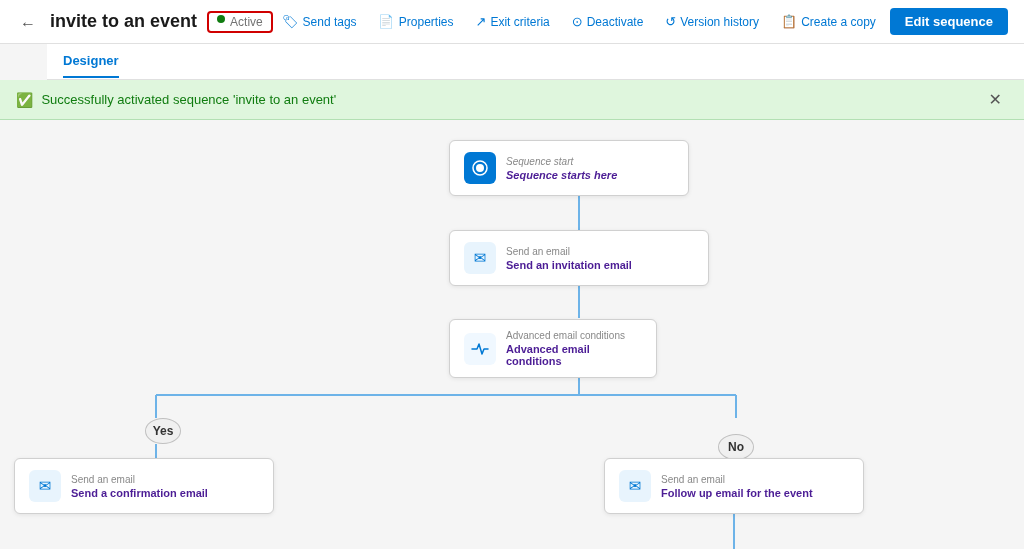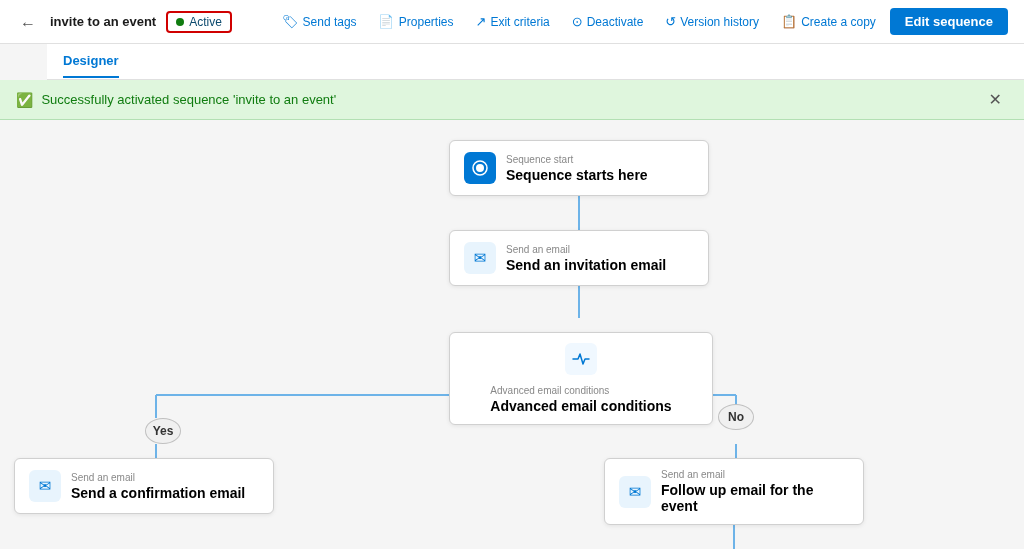--- a/index.html
+++ b/index.html
@@ -6,24 +6,24 @@
     body { font-family: 'Segoe UI', Arial, sans-serif; background: #f5f5f5; font-size: 13px; color: #333; overflow: hidden; }
 
     
     .header {
       display: flex; align-items: center; justify-content: space-between;
       background: #fff; border-bottom: 1px solid #e0e0e0;
       padding: 0 16px; height: 44px;
     }
     .header-left { display: flex; align-items: center; gap: 10px; }
     .back-btn { background: none; border: none; cursor: pointer; color: #555; font-size: 16px; padding: 4px; }
-    .page-title { font-size: 13px; font-weight: 600; color: #1a1a1a; }
+    .page-title { font-size: 18px; font-weight: 600; color: #1a1a1a; }
     .active-badge {
-      display: flex; align-items: center; gap: 5px;
-      border: 2px solid #d00000; border-radius: 4px; padding: 2px 8px; font-size: 12px; color: #0c4a6e;
+      display: flex; align-items: flex-start; gap: 5px;
+      border: 2px solid #d00000; border-radius: 4px; padding: 2px 8px; font-size: 12px; color: #737373;
     }
     .active-dot { width: 8px; height: 8px; border-radius: 50%; background: #107c10; }
     .header-right { display: flex; align-items: center; gap: 6px; }
     .header-btn {
       display: flex; align-items: center; gap: 4px;
       background: none; border: none; cursor: pointer;
       color: #0078d4; font-size: 12px; padding: 5px 8px; border-radius: 4px;
     }
     .header-btn-icon { font-size: 13px; }
     .btn-primary {
@@ -73,21 +73,21 @@
     .node-icon {
       width: 32px; height: 32px; border-radius: 6px;
       display: flex; align-items: center; justify-content: center;
       font-size: 15px; flex-shrink: 0;
     }
     .node-icon.blue { background: #0078d4; color: #fff; }
     .node-icon.gray { background: #e8f4fd; color: #0078d4; }
     .node-icon.light { background: #f0f8ff; color: #0078d4; }
     .node-content {}
     .node-label { font-size: 10px; color: #888; margin-bottom: 2px; }
-    .node-title { font-size: 14px; font-weight: 600; color: #000000; }
+    .node-title { font-size: 11px; font-weight: 600; color: #4c1d95; }
 
     
     .connector-svg {
       position: absolute; top: 0; left: 0;
       width: 100%; height: 100%;
       pointer-events: none;
     }
 
     
     .branch-label {
@@ -170,58 +170,58 @@
 
       <line x1="156" y1="324" x2="156" y2="338" stroke="#6db3e8" stroke-width="2"></line>
 
       <line x1="736" y1="324" x2="736" y2="338" stroke="#6db3e8" stroke-width="2"></line>
 
       <line x1="734" y1="394" x2="734" y2="430" stroke="#6db3e8" stroke-width="2"></line>
 
       <line x1="734" y1="486" x2="734" y2="510" stroke="#6db3e8" stroke-width="2"></line>
     </svg>
 
-    <div class="flow-node" style="left:449px; top:20px; width:260px; min-height:56px;">
+    <div class="flow-node" style="left:449px; top:20px; width:240px; min-height:56px;font-style:italic;">
       <div class="node-icon blue">
         <svg width="18" height="18" viewBox="0 0 18 18" fill="none">
             <circle cx="9" cy="9" r="4" fill="white"></circle>
             <circle cx="9" cy="9" r="7" stroke="white" stroke-width="1.5" fill="none"></circle>
           </svg>
       </div>
       <div class="node-content">
         <div class="node-label">Sequence start</div>
         <div class="node-title">Sequence starts here</div>
       </div>
     </div>
 
     <div class="flow-node" style="left:449px; top:110px; width:260px; min-height:56px;">
       <div class="node-icon gray">✉</div>
       <div class="node-content">
         <div class="node-label">Send an email</div>
         <div class="node-title">Send an invitation email</div>
       </div>
     </div>
 
-    <div class="flow-node" style="left:449px; top:212px; width:264px; min-height:56px;flex-direction:column;">
+    <div class="flow-node" style="left:449px; top:199px; width:208px; min-height:56px;">
       <div class="node-icon light">
         <svg width="18" height="14" viewBox="0 0 18 14" fill="none">
           <path d="M1 7h5l2-5 3 10 2-5h4" stroke="#0078d4" stroke-width="1.5" fill="none" stroke-linecap="round" stroke-linejoin="round"></path>
         </svg>
       </div>
       <div class="node-content">
         <div class="node-label">Advanced email conditions</div>
         <div class="node-title">Advanced email conditions</div>
       </div>
     </div>
 
     <div class="branch-label" style="left:145px; top:298px;">
       <span>Yes</span>
     </div>
 
-    <div class="branch-label" style="left:718px; top:284px;">
+    <div class="branch-label" style="left:718px; top:314px;">
       <span>No</span>
     </div>
 
     <div class="flow-node" style="left:14px; top:338px; width:260px; min-height:56px;">
       <div class="node-icon gray">✉</div>
       <div class="node-content">
         <div class="node-label">Send an email</div>
         <div class="node-title">Send a confirmation email</div>
       </div>
     </div>

